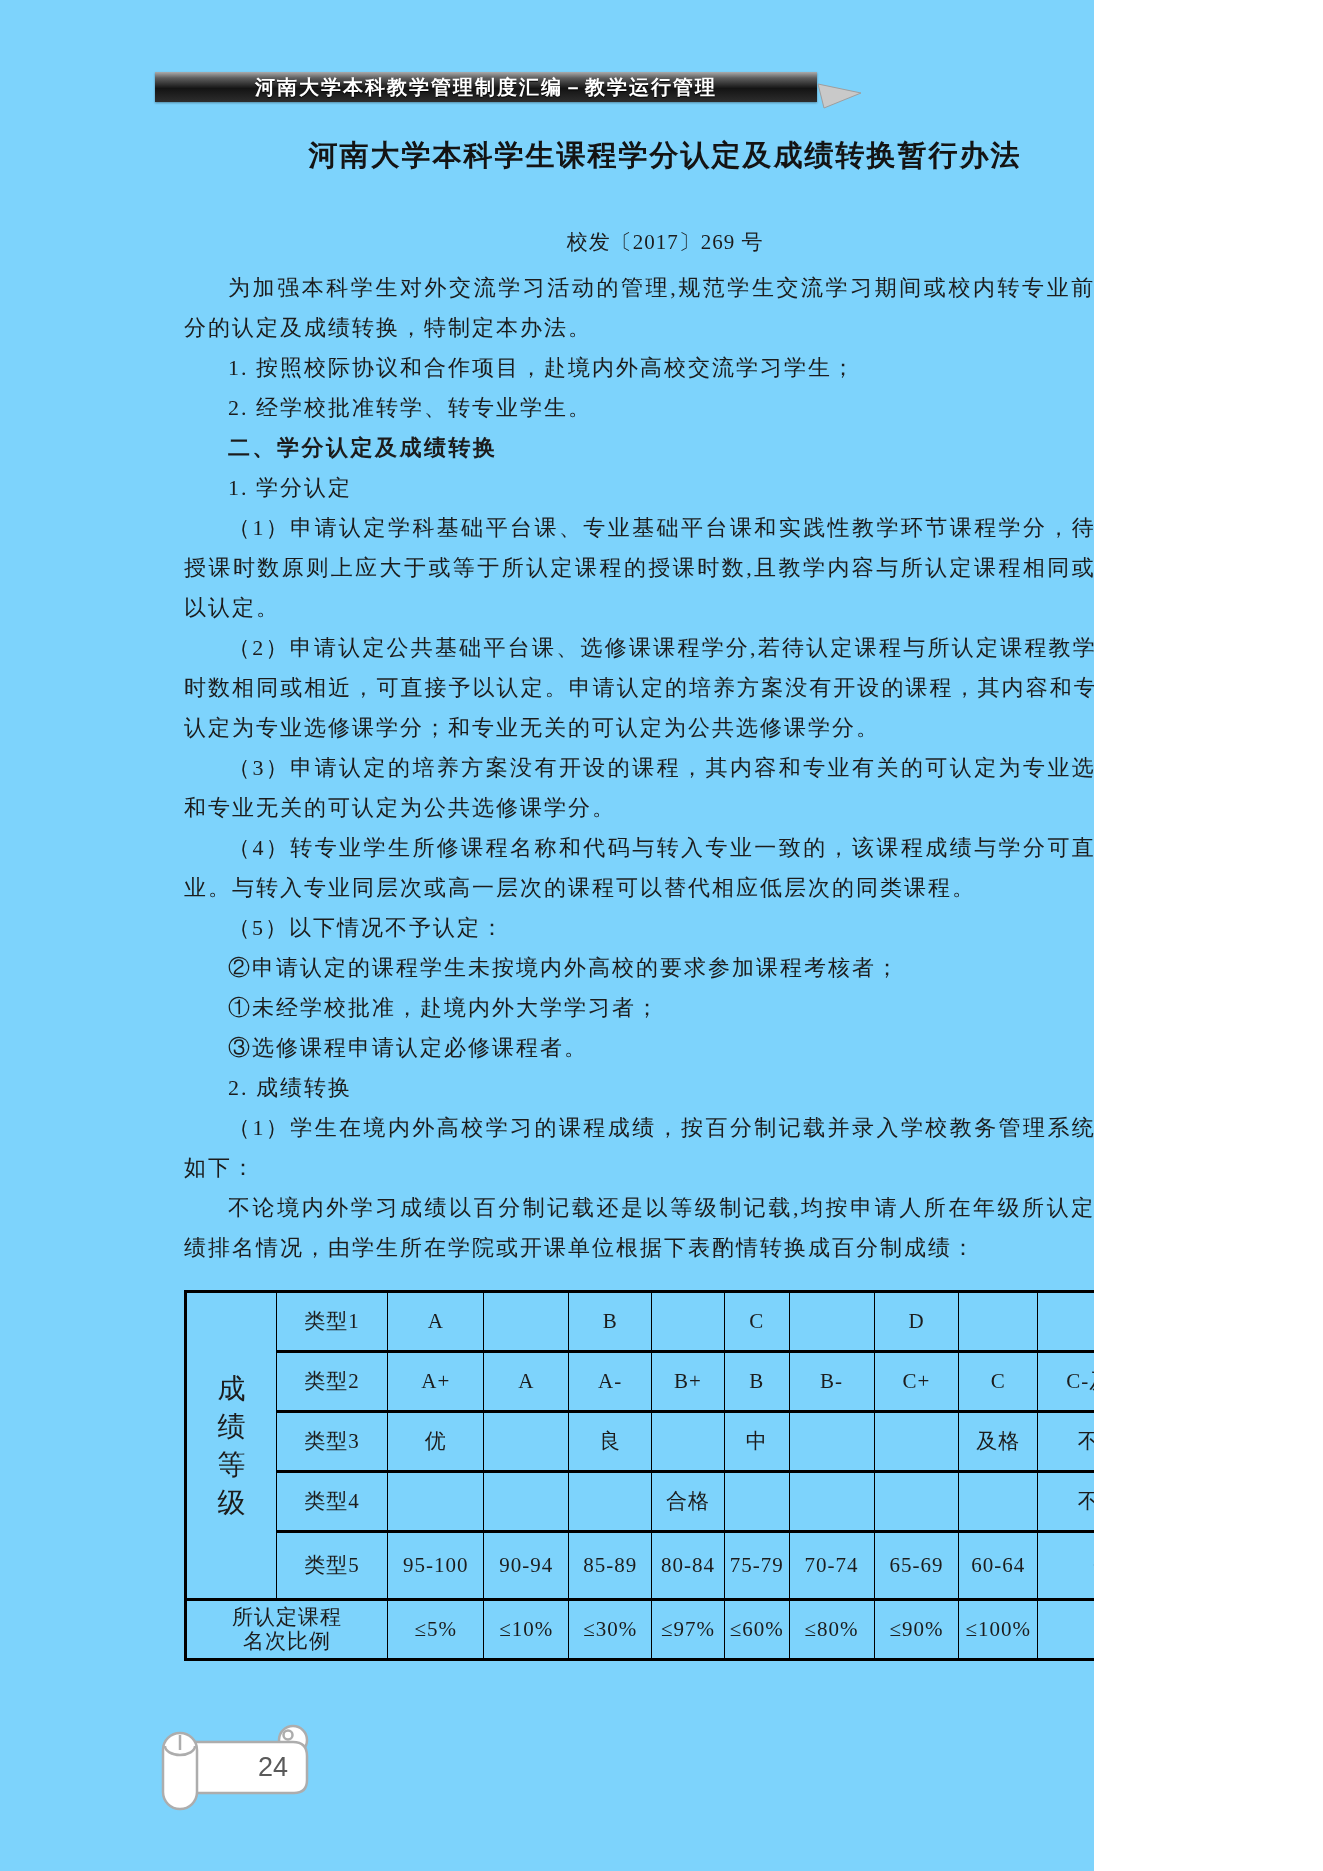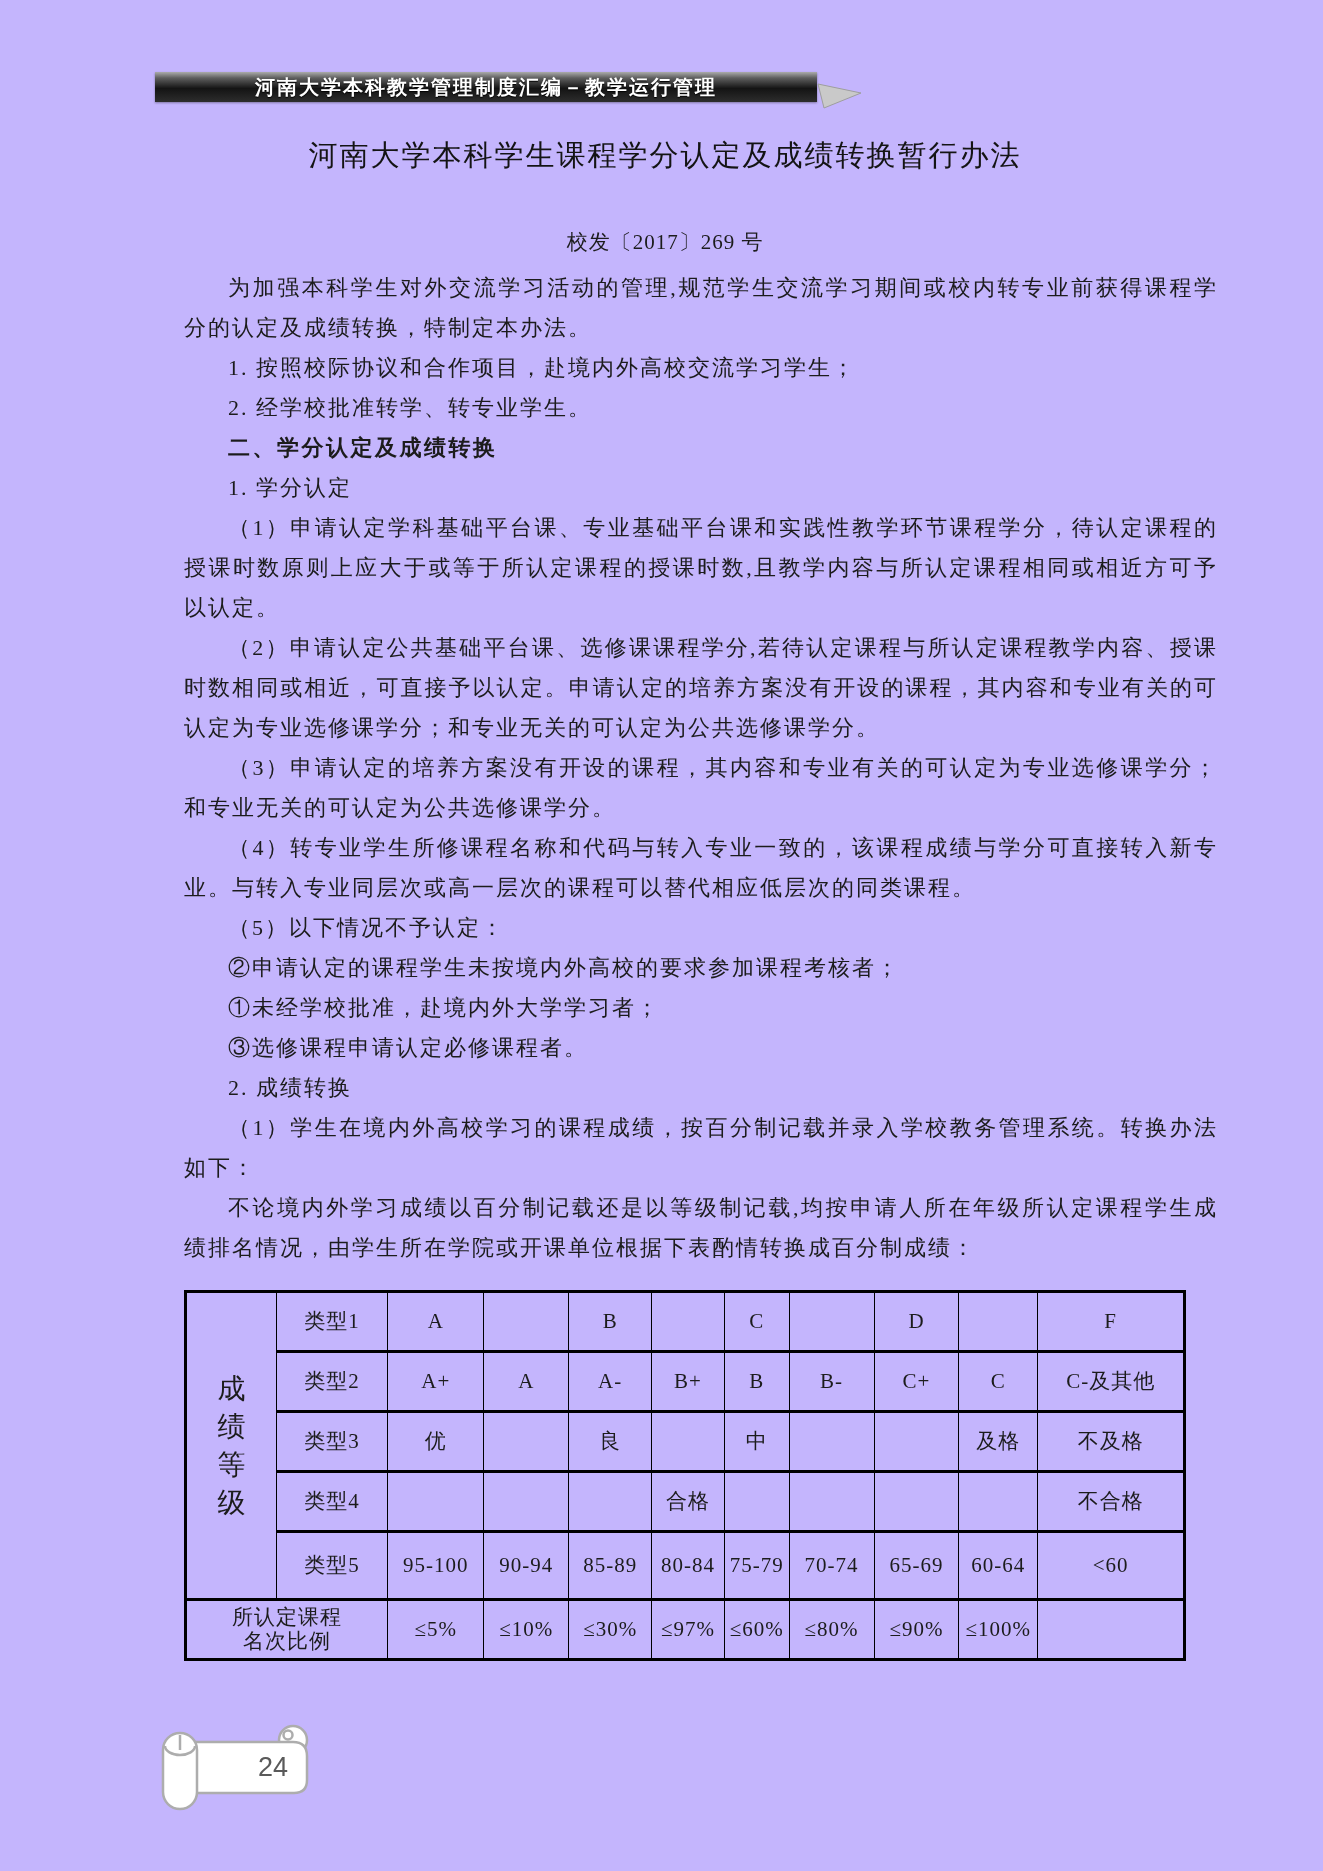--- a/index.html
+++ b/index.html
@@ -1,36 +1,36 @@
 <!DOCTYPE html>
 <html><head>
 <meta charset="utf-8">
 <style>
   html,body{margin:0;padding:0;background:#ffffff;}
   .page{
-    position:relative;width:1323px;height:1871px;background:#c4b5fd;
+    position:relative;width:1094px;height:1871px;background:#7dd3fc;
     font-family:"Liberation Serif","DejaVu Serif",serif;color:#1c1c1c;overflow:hidden;
   }
   
   .header-bar{
     position:absolute;left:155px;top:72px;width:662px;height:30px;
     background:linear-gradient(180deg,#ababab 0%,#5e5e5e 20%,#141414 55%,#2d2d2d 100%);
     display:flex;align-items:center;justify-content:center;
     box-shadow:0 1px 2px rgba(0,0,0,.35);
   }
   .header-text{
     color:#ffffff;font-size:20px;font-weight:bold;letter-spacing:2px;
     font-family:"Liberation Serif","DejaVu Serif",serif;text-shadow:0 1px 1px #000;
     white-space:nowrap;
   }
   .header-arrow{position:absolute;left:817px;top:81px;}
   
   .doc-title{
     position:absolute;left:148px;top:136px;width:1034px;margin:0;
-    text-align:center;font-size:29px;font-weight:normal;letter-spacing:2px;color:#141414;
+    text-align:center;font-size:29px;font-weight:bold;letter-spacing:2px;color:#141414;
     font-family:"Liberation Sans","DejaVu Sans",sans-serif;
   }
   .doc-number{
     position:absolute;left:148px;top:228px;width:1034px;
     text-align:center;font-size:21px;letter-spacing:1px;
   }
   
   .body-text{
     position:absolute;left:148px;top:268px;width:1034px;
     font-size:22px;line-height:40px;letter-spacing:2px;text-align:justify;margin-left:36px;

